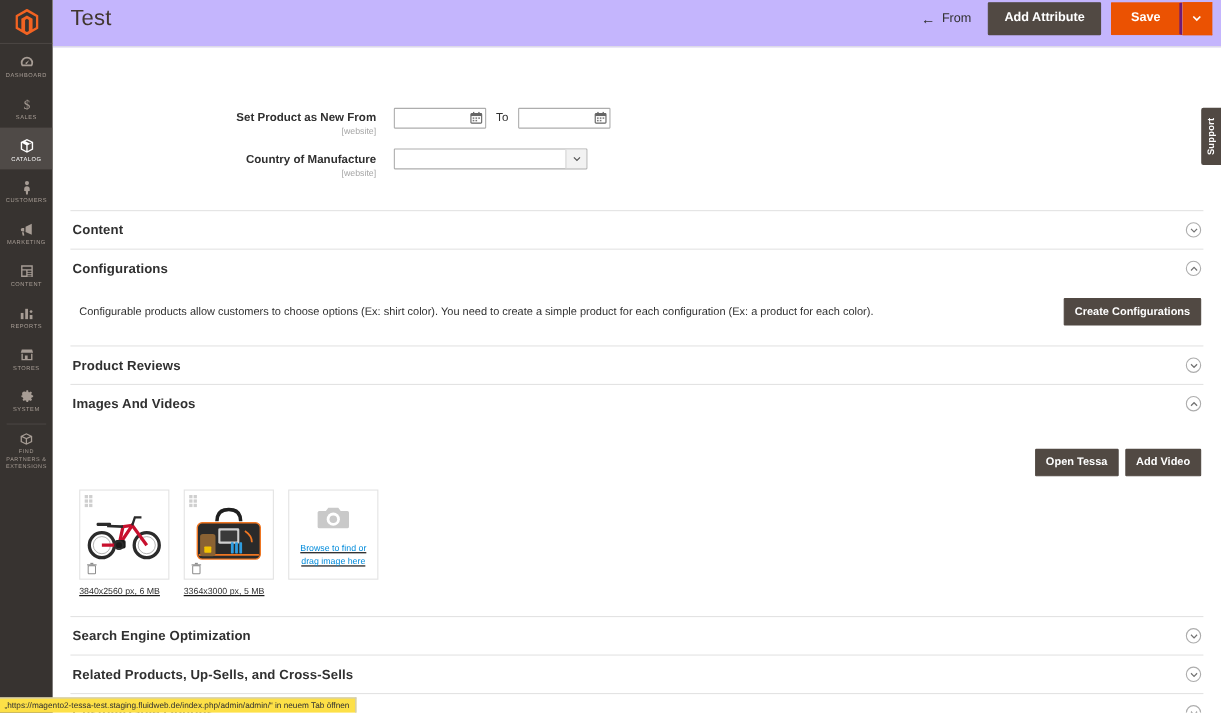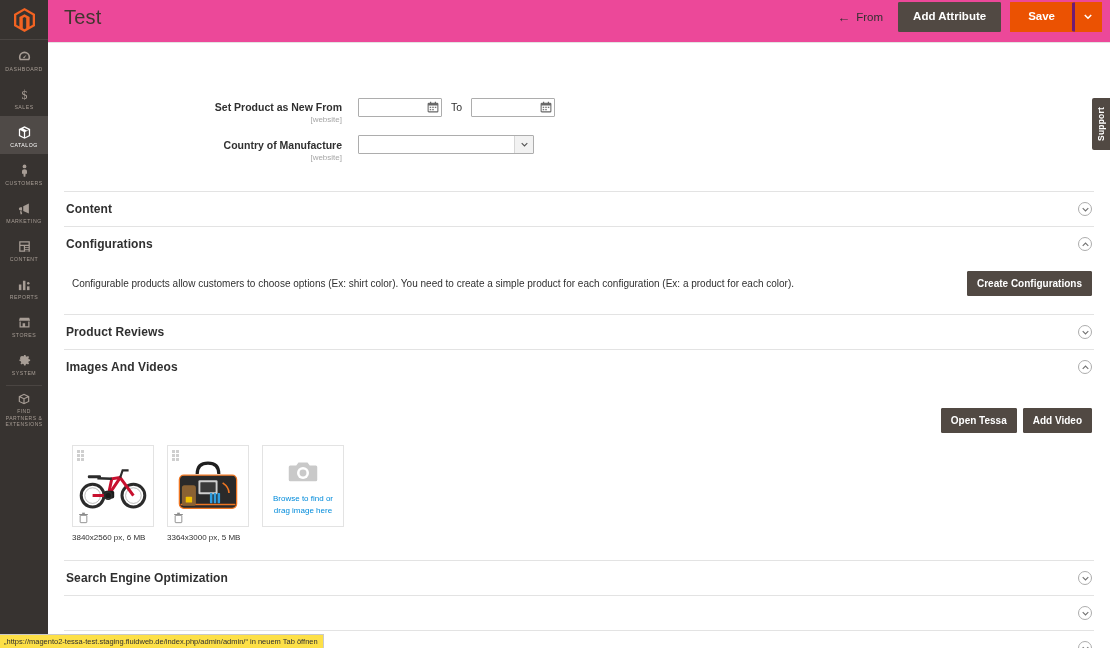--- a/index.html
+++ b/index.html
@@ -44,21 +44,21 @@
   }
   .nav-item.active { background: #4f4a47; }
   .nav-item.active .lbl, .nav-item.active .ico svg { color: #ffffff; fill:#fff; }
   .nav-item.wide .lbl { white-space: normal; width: 46px; font-size: 5px; }
   .nav-sep { height: 1px; background: #4a4542; margin: 3px 6px; }
 
   
   .main { flex: 1; height: 648px; position: relative; background: #ffffff; overflow: hidden; }
 
   .page-header {
-    height: 43px; background: #ec4899;
+    height: 43px; background: #c4b5fd;
     border-bottom: 1px solid #e3e3e3;
     display: flex; align-items: center;
     padding: 0 8px 8px 16px;
   }
   .page-title {
     font-size: 20px; color: #41362f; font-weight: 400; letter-spacing: .2px;
   }
   .header-actions { margin-left: auto; display: flex; align-items: center; gap: 9px; }
   .back-btn {
     background: transparent; border: none; color: #303030;
@@ -139,21 +139,21 @@
   .config-btn-wrap { margin-left: auto; padding-left: 20px; }
   .btn-sm {
     background: #514943; color: #fff; border: 1px solid #514943; border-radius: 1px;
     font-size: 10px; padding: 6px 9px; cursor: pointer; font-family: inherit; white-space: nowrap;
     font-weight: 600;
   }
 
   
   .gallery-actions { display: flex; justify-content: flex-end; gap: 6px; margin: 14px 0 12px 0; }
   .gallery { display: flex; align-items: flex-start; gap: 13px; padding-left: 6px; }
-  .thumb-col { width: 82px; }
+  .thumb-col { width: 82px; text-decoration: underline; }
   .thumb {
     width: 82px; height: 82px; border: 1px solid #e3e3e3; background: #fff;
     position: relative; cursor: pointer; overflow: hidden;
   }
   .thumb .drag {
     position: absolute; left: 4px; top: 4px; width: 8px; height: 10px; cursor: move;
     display: grid; grid-template-columns: 3px 3px; grid-template-rows: 3px 3px 3px; gap: 1px;
   }
   .thumb .drag i { background: #cfcfcf; display:block; width:3px; height:3px; }
   .thumb .trash {
@@ -543,20 +543,21 @@
             <span class="section-toggle">
               <svg width="7" height="5" viewBox="0 0 10 7">
                   <path d="M1 1.5l4 4 4-4" stroke="#737373" stroke-width="1.6" fill="none"></path>
                 </svg>
             </span>
           </div>
         </div>
 
         <div class="section">
           <div class="section-head">
+            <span class="section-title">Related Products, Up-Sells, and Cross-Sells</span>
             <span class="section-toggle">
               <svg width="7" height="5" viewBox="0 0 10 7">
                   <path d="M1 1.5l4 4 4-4" stroke="#737373" stroke-width="1.6" fill="none"></path>
                 </svg>
             </span>
           </div>
         </div>
 
         <div class="section">
           <div class="section-head">

